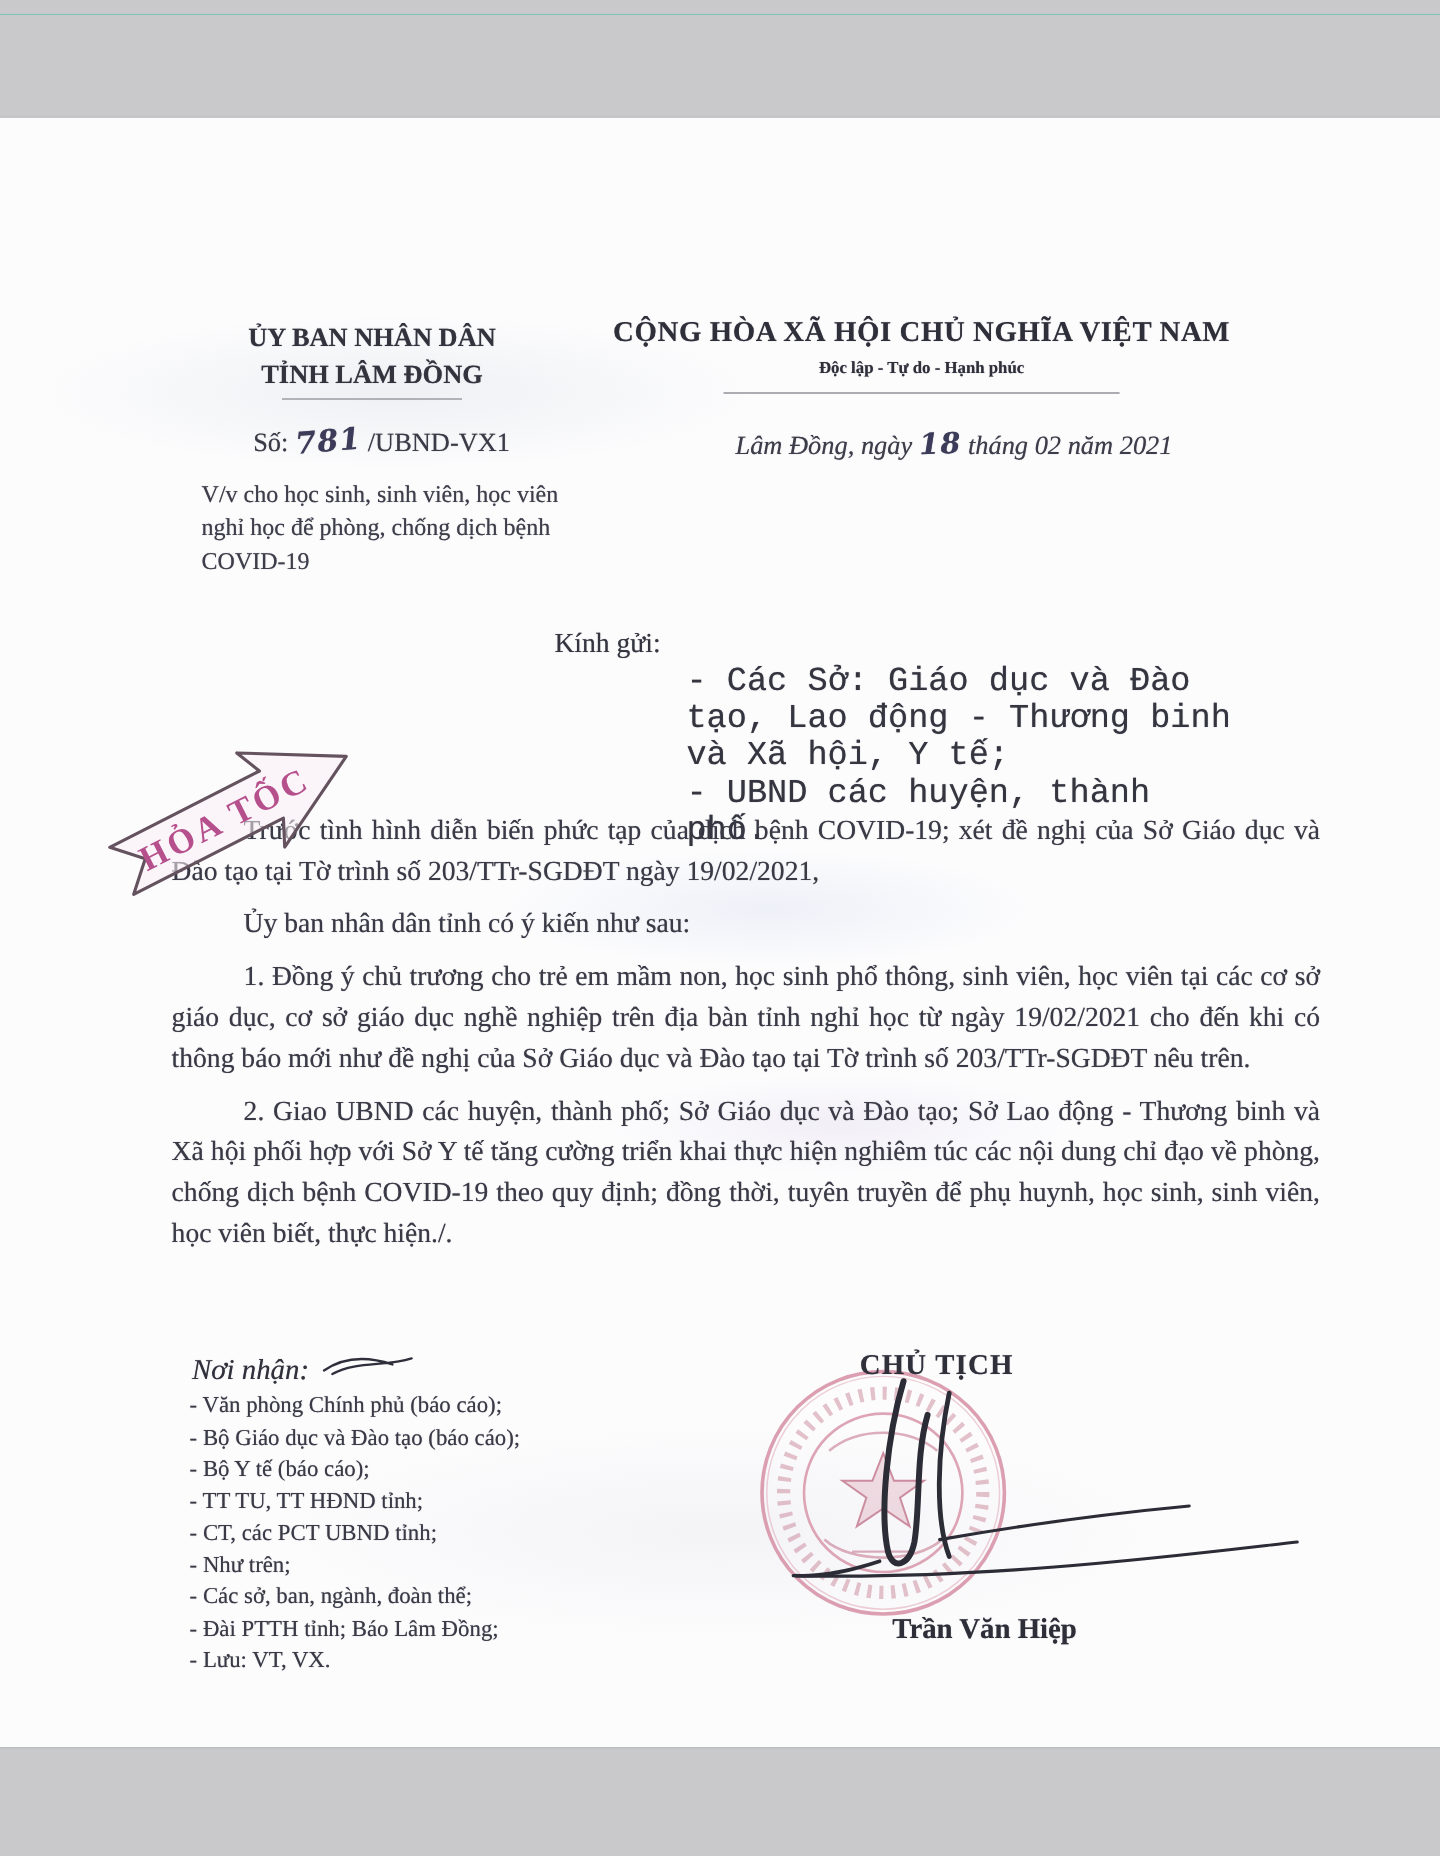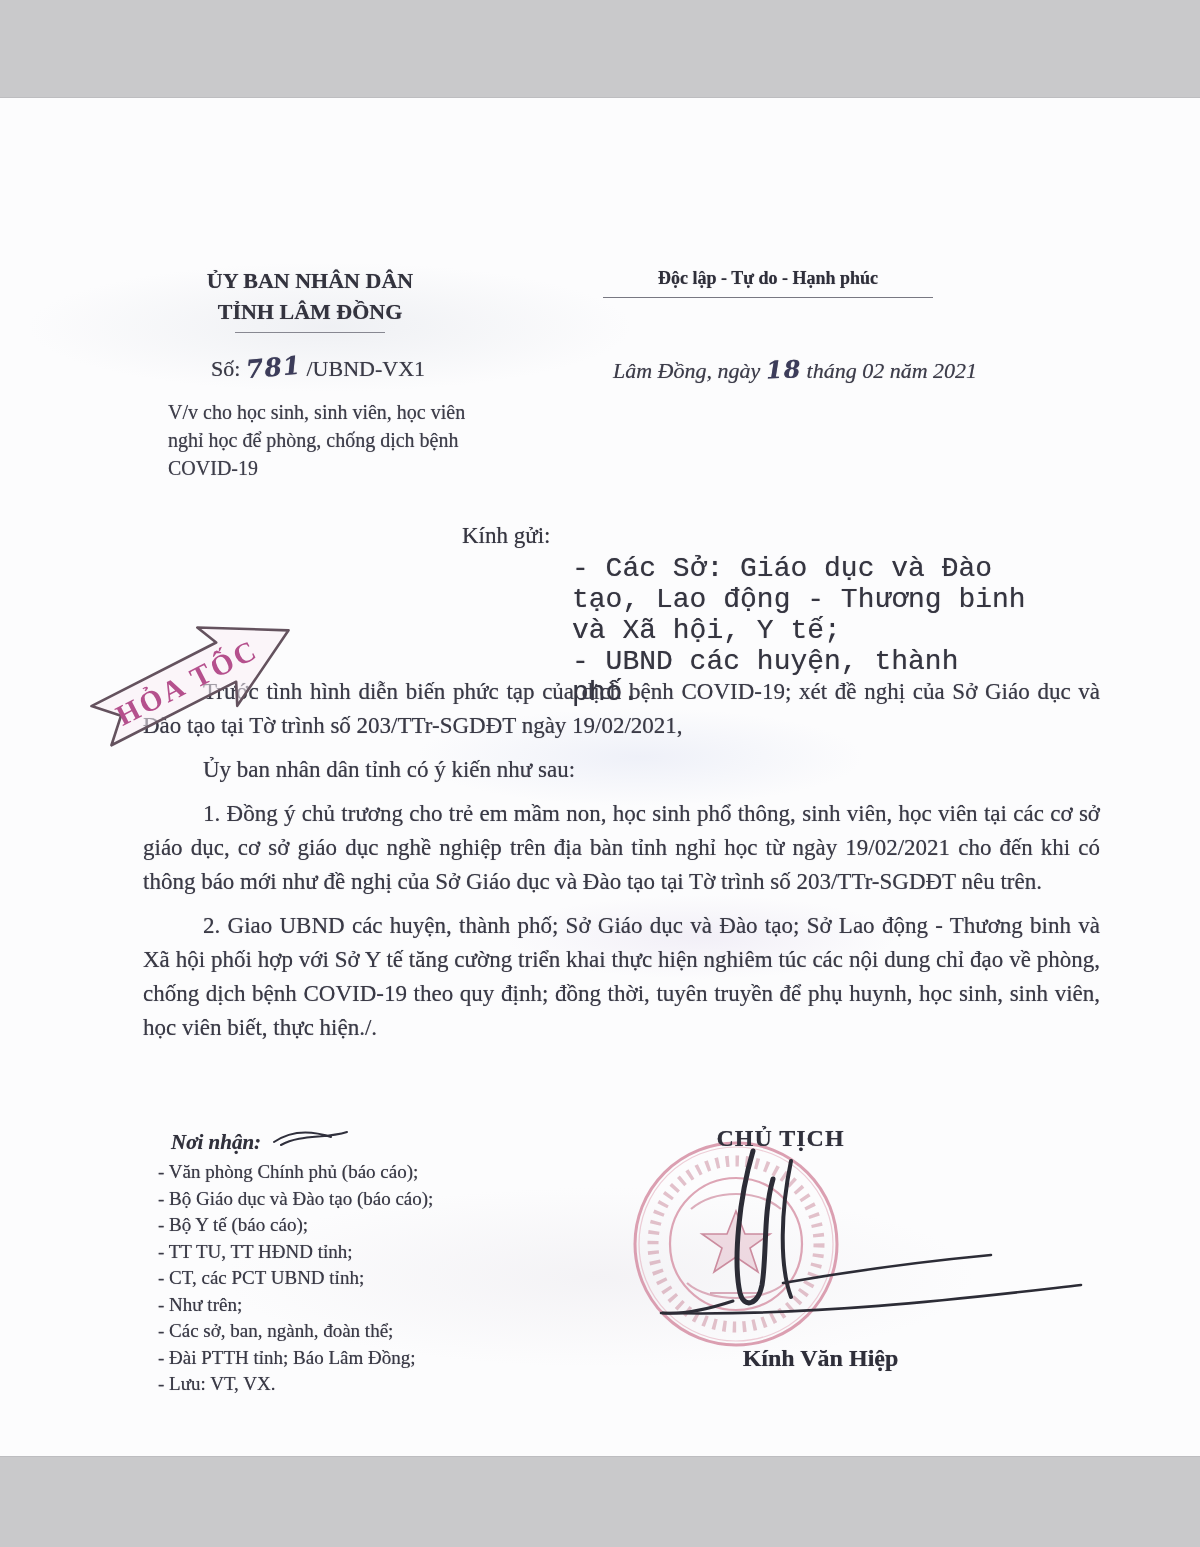--- a/index.html
+++ b/index.html
@@ -16,34 +16,34 @@
       radial-gradient(ellipse 500px 120px at 600px 1180px, rgba(210,205,215,0.20), transparent 75%),
       #fcfcfd;}
   .blk{position:absolute;}
   .ctr{text-align:center;}
   .bold{font-weight:bold;}
   .soft{text-shadow:0 0 0.7px rgba(56,56,70,0.65);}
   .agency{left:160px;top:168px;width:300px;font-size:22px;line-height:31px;color:#33333e;}
   .rule-sm{width:150px;height:0;border-top:1.6px solid #5a5a66;margin:5px auto 0;opacity:.7;}
   .natl{left:468px;top:165px;width:600px;color:#2f2f3a;}
   .natl .l1{font-size:24px;line-height:30px;letter-spacing:.5px;}
-  .natl .l2{font-size:18px;line-height:32px;}
+  .natl .l2{font-size:14px;line-height:32px;}
   .rule-lg{width:330px;height:0;border-top:1.8px solid #4c4c58;margin:3px auto 0;opacity:.75;}
   .docno{left:168px;top:256px;width:300px;font-size:22px;text-align:center;}
   .hand{font-family:"DejaVu Serif",serif;font-style:italic;font-weight:bold;color:#3c3c5a;
         display:inline-block;transform:rotate(-5deg);font-size:25px;letter-spacing:1px;}
   .date{left:555px;top:258px;width:480px;font-size:22px;font-style:italic;text-align:center;color:#3d3d4a;}
   .date .hand{font-size:24px;transform:rotate(-2deg);}
   .subject{left:168px;top:301px;width:315px;font-size:20px;line-height:28px;color:#3e3e4a;}
   .salutation{left:462px;top:426px;font-size:23px;color:#353540;}
   .recipients{left:572px;top:456px;width:455px;font-size:28px;line-height:31px;color:#353540;font-family:Liberation Mono, monospace;}
   .stamp{left:78px;top:503px;width:235px;height:155px;z-index:2;}
   .bodytxt{left:143px;top:578px;width:957px;font-size:23px;line-height:34px;color:#3a3a46;}
   .bodytxt p{margin:0 0 10px;text-indent:60px;text-align:justify;}
-  .noinhan{left:171px;top:1028px;font-size:21px;font-weight:bold;font-style:italic;color:#30303b;}
+  .noinhan{left:160px;top:1028px;font-size:24px;font-weight:normal;font-style:italic;color:#30303b;}
   .noinhan svg{vertical-align:baseline;margin-left:10px;}
   .nnlist{left:158px;top:1062px;width:410px;font-size:19px;line-height:26.5px;color:#3a3a46;}
   .signtitle{left:648px;top:1028px;width:265px;font-size:24px;font-weight:bold;letter-spacing:1px;color:#30303b;z-index:2;}
   .seal{left:625px;top:1036px;z-index:1;filter:blur(0.4px);}
   .signature{left:633px;top:1046px;z-index:2;filter:blur(0.25px);}
   .signname{left:688px;top:1248px;width:265px;font-size:24px;font-weight:bold;color:#2e2e39;z-index:2;}
 </style>
 </head>
 <body>
 
@@ -53,20 +53,21 @@
 
   <div class="paper">
 
     <div class="blk agency ctr soft">
       <div class="bold">ỦY BAN NHÂN DÂN</div>
       <div class="bold">TỈNH LÂM ĐỒNG</div>
       <div class="rule-sm"></div>
     </div>
 
     <div class="blk natl ctr soft">
+      <div class="l1 bold">CỘNG HÒA XÃ HỘI CHỦ NGHĨA VIỆT NAM</div>
       <div class="l2 bold">Độc lập - Tự do - Hạnh phúc</div>
       <div class="rule-lg"></div>
     </div>
 
     <div class="blk docno soft">
       <span>Số:</span>
       <span class="hand">781</span>
       <span>/UBND-VX1</span>
     </div>
 
@@ -137,16 +138,16 @@
         <g fill="none" stroke="#2c2c36" stroke-linecap="round">
           <path d="M120,8 C106,55 100,118 107,150 C111,166 125,162 129,142 C134,112 130,70 140,36" stroke-width="5"></path>
           <path d="M158,18 C148,66 146,122 158,154" stroke-width="4"></path>
           <path d="M150,140 C230,126 305,117 358,112" stroke-width="2.6"></path>
           <path d="M28,170 C190,174 360,152 448,142" stroke-width="2.6"></path>
           <path d="M100,158 C70,168 45,171 30,170" stroke-width="3"></path>
         </g>
       </svg>
     </div>
 
-    <div class="blk signname ctr soft">Kính Văn Hiệp</div>
+    <div class="blk signname ctr soft">Trần Văn Hiệp</div>
 
   </div>
 </div>
 
 </body></html>

